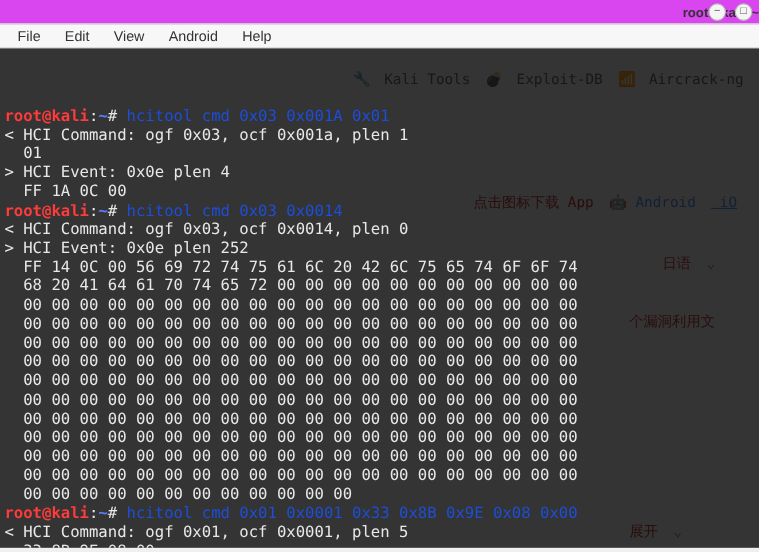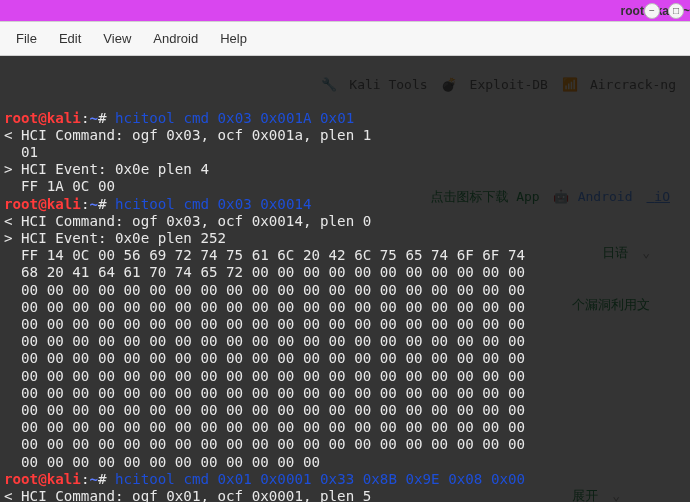--- a/index.html
+++ b/index.html
@@ -38,21 +38,21 @@
       background: #f5f5f5;
       border: 1px solid #bbb;
       display: flex;
       align-items: center;
       justify-content: center;
       font-size: 10px;
       color: #555;
       cursor: pointer;
     }
     .menubar {
-      height: 34px;
+      height: 22px;
       background: #f7f7f7;
       display: flex;
       align-items: center;
       padding: 0 6px;
       border-bottom: 1px solid #d0d0d0;
       gap: 2px;
     }
     .menu-item {
       padding: 3px 10px;
       font-size: 13px;
@@ -86,21 +86,21 @@
     }
     .bd-row {
       position: absolute;
       display: flex;
       align-items: center;
       gap: 14px;
     }
     .bd-tool { color: #555; display: flex; align-items: center; gap: 4px; }
     .bd-android { color: #4285f4; font-weight: 500; }
     .bd-ios { color: #4285f4; font-weight: 500; text-decoration: underline; }
-    .bd-cn { color: #15803d; }
+    .bd-cn { color: #b91c1c; }
   </style>
 </head>
 <body>
 
 <div class="titlebar">
   <span class="titlebar-text">root@kali: ~</span>
   <div class="window-controls">
     <div class="win-btn">−</div>
     <div class="win-btn">□</div>
   </div>

